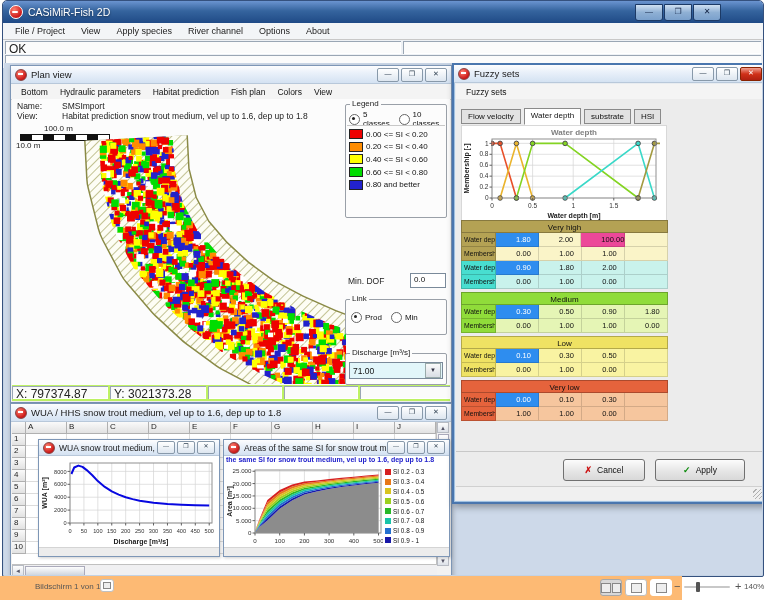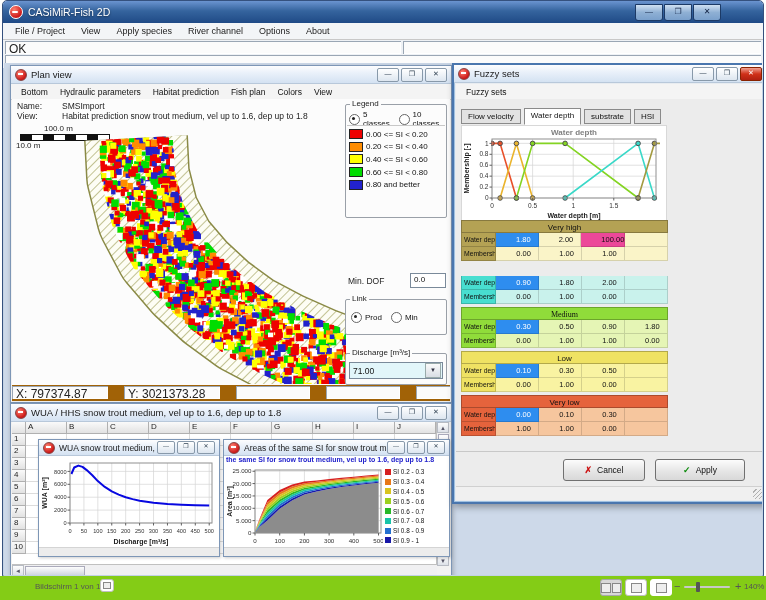--- a/index.html
+++ b/index.html
@@ -37,21 +37,21 @@
 .glabel{position:absolute;top:-6px;left:4px;background:#fcfcfc;font-size:8px;padding:0 2px;color:#222;white-space:nowrap}
 .radrow{display:flex;align-items:center;font-size:8px;gap:3px}
 .rad{display:inline-block;width:9px;height:9px;border:1px solid #666;border-radius:50%;background:#fff;position:relative;flex:none}
 .rad.sel::after{content:'';position:absolute;left:2px;top:2px;width:3px;height:3px;border-radius:50%;background:#222}
 .legend-item{display:flex;align-items:center;height:12.6px;font-size:8px;white-space:nowrap}
 .sw{width:12px;height:8px;border:1px solid #222;margin:0 3px 0 2px;flex:none}
 .inputbox{position:absolute;border:1px solid #7a8a9a;background:#fff;font-size:8px;padding:1px 3px}
 .combo{position:absolute;border:1px solid #7a8a9a;background:#e2f6fa;height:15px;display:flex;align-items:center}
 .combo .val{flex:1;font-size:8.5px;padding-left:3px}
 .combo .arr{width:14px;height:13px;margin:1px;border:1px solid #9aa;background:linear-gradient(#fafafa,#d8dde4);font-size:6px;text-align:center;line-height:12px;color:#334}
-.pv-status{position:absolute;left:1px;right:1px;bottom:1px;height:15px;background:#a16207;display:flex;gap:16px;padding-top:1px}
+.pv-status{position:absolute;left:1px;right:1px;bottom:1px;height:15px;background:#bef264;display:flex;gap:2px;padding-top:1px}
 
 .fz{border:2px solid #4a76ae;box-shadow:0 0 0 1px #9fc0e0 inset,2px 3px 7px rgba(0,0,0,.35);background:#e8ecf0}
 .fz-body{position:absolute;left:2px;right:2px;top:34px;bottom:2px;background:#ececec;overflow:hidden}
 .tab{height:15px;border:1px solid #8a8a8a;background:#e2e2e2;font-size:8px;padding:1px 6px;margin-right:3px;line-height:12px;box-sizing:border-box}
 .tab.active{background:#fff;border-bottom-color:#fff;height:17px;margin-top:-1px}
 .fs-h{height:13px;font-size:8px;text-align:center;line-height:13px;border:1px solid rgba(0,0,0,.25);box-sizing:border-box}
 .fs-row{display:flex;height:14px}
 .fs-lab{width:54px;font-size:6.8px;line-height:13px;padding-left:2px;border:1px solid rgba(0,0,0,.18);border-top:none;box-sizing:border-box;white-space:nowrap;overflow:hidden}
 .fs-cell{width:56px;font-size:7.5px;line-height:13px;padding-left:20px;border:1px solid rgba(0,0,0,.14);border-left:none;border-top:none;box-sizing:border-box}
 .fs-cell.sel{background:#2e8def !important;color:#fff}
@@ -70,21 +70,21 @@
 .sthumb{background:linear-gradient(#fdfdfd,#d0d6de);border:1px solid #aab;box-sizing:border-box}
 
 .cwin{position:absolute;background:#fff;border:1px solid #7d96b6;box-shadow:1px 1px 3px rgba(0,0,0,.2)}
 .cwin .wtb{height:15px;font-size:8.5px}
 .cwin .wb{width:16px;height:11px;font-size:6px;line-height:9px}
 .cstrip{position:absolute;left:0;right:0;bottom:0;height:8px;background:#ececec;border-top:1px solid #d4d4d4}
 .sub2{position:absolute;left:2px;top:16px;right:2px;height:10px;font-size:7px;color:#2222cc;white-space:nowrap;overflow:hidden;font-weight:bold}
 .alg-item{display:flex;align-items:center;height:9.8px;font-size:6.4px;white-space:nowrap}
 .alg-sw{width:6px;height:6px;margin-right:2px;flex:none}
 
-.vbar{position:absolute;left:0;top:576px;width:766px;height:24px;background:#84cc16}
+.vbar{position:absolute;left:0;top:576px;width:682px;height:24px;background:#fdba74}
 .vtext{position:absolute;font-size:8px;color:#555}
 .vicon{position:absolute;width:20px;height:15px;border:1px solid #c0c0c0;border-radius:3px;background:#fff;display:flex;align-items:center;justify-content:center}
 .vicon.active{background:#d8d8d8;border-color:#a8a8a8}
 .vicon .g{width:9px;height:8px;border:1px solid #888;background:#eee}
 .slider-track{position:absolute;height:2px;background:#c8c8c8;border-radius:1px}
 .slider-thumb{position:absolute;width:4px;height:10px;background:#555;border-radius:1px}
 svg text{font-family:"Liberation Sans",sans-serif}
 </style>
 </head>
 <body>
@@ -1902,21 +1902,21 @@
                 <line x1="27.5" y1="28.296296296296298" x2="30" y2="28.296296296296298" stroke="#606060"></line>
                 <text x="26.5" y="30.496296296296297" text-anchor="end" font-size="6.5" fill="#333">0.8</text>
                 <line x1="27.5" y1="17.370370370370374" x2="30" y2="17.370370370370374" stroke="#606060"></line>
                 <text x="26.5" y="19.570370370370373" text-anchor="end" font-size="6.5" fill="#333">1</text>
                 <text x="112" y="9" text-anchor="middle" font-size="8" fill="#808080" font-weight="bold">Water depth</text>
                 <text x="112" y="92" text-anchor="middle" font-size="7" fill="#222" font-weight="bold">Water depth [m]</text>
                 <text x="7" y="42.5" text-anchor="middle" font-size="7" fill="#222" font-weight="bold" transform="rotate(-90 7 42.5)">Membership [-]</text>
               </svg></div>
         </div>
         <div id="fuzzy-tables" style="position:absolute;left:5px;top:121px;width:207px">
-            <div style="margin-bottom: 15px;">
+            <div style="margin-bottom: 0;">
               <div class="fs-h" style="background: rgb(180, 162, 84);">Very high</div>
               <div class="fs-row">
                 <div class="fs-lab" style="background: rgb(180, 162, 84);">Water depth [m]</div>
                 <div class="fs-cell sel" style="background: rgb(250, 244, 200);">1.80</div>
                 <div class="fs-cell" style="background: rgb(250, 244, 200);">2.00</div>
                 <div class="fs-cell" style="background: #ec4899;">100.00</div>
                 <div class="fs-cell" style="background: rgb(250, 244, 200);"></div>
               </div>
               <div class="fs-row">
                 <div class="fs-lab" style="background: rgb(180, 162, 84);">Membership [-]</div>
@@ -1936,21 +1936,21 @@
               </div>
               <div class="fs-row">
                 <div class="fs-lab" style="background: rgb(72, 222, 208);">Membership [-]</div>
                 <div class="fs-cell" style="background: rgb(201, 242, 236);">0.00</div>
                 <div class="fs-cell" style="background: rgb(201, 242, 236);">1.00</div>
                 <div class="fs-cell" style="background: rgb(201, 242, 236);">0.00</div>
                 <div class="fs-cell" style="background: rgb(201, 242, 236);"></div>
               </div>
             </div>
             <div style="margin-bottom: 3px;">
-              <div class="fs-h" style="background: rgb(144, 220, 58); font-family: Liberation Serif, serif;">Medium</div>
+              <div class="fs-h" style="background: rgb(144, 220, 58);">Medium</div>
               <div class="fs-row">
                 <div class="fs-lab" style="background: rgb(144, 220, 58);">Water depth [m]</div>
                 <div class="fs-cell sel" style="background: rgb(229, 245, 181);">0.30</div>
                 <div class="fs-cell" style="background: rgb(229, 245, 181);">0.50</div>
                 <div class="fs-cell" style="background: rgb(229, 245, 181);">0.90</div>
                 <div class="fs-cell" style="background: rgb(229, 245, 181);">1.80</div>
               </div>
               <div class="fs-row">
                 <div class="fs-lab" style="background: rgb(144, 220, 58);">Membership [-]</div>
                 <div class="fs-cell" style="background: rgb(229, 245, 181);">0.00</div>

